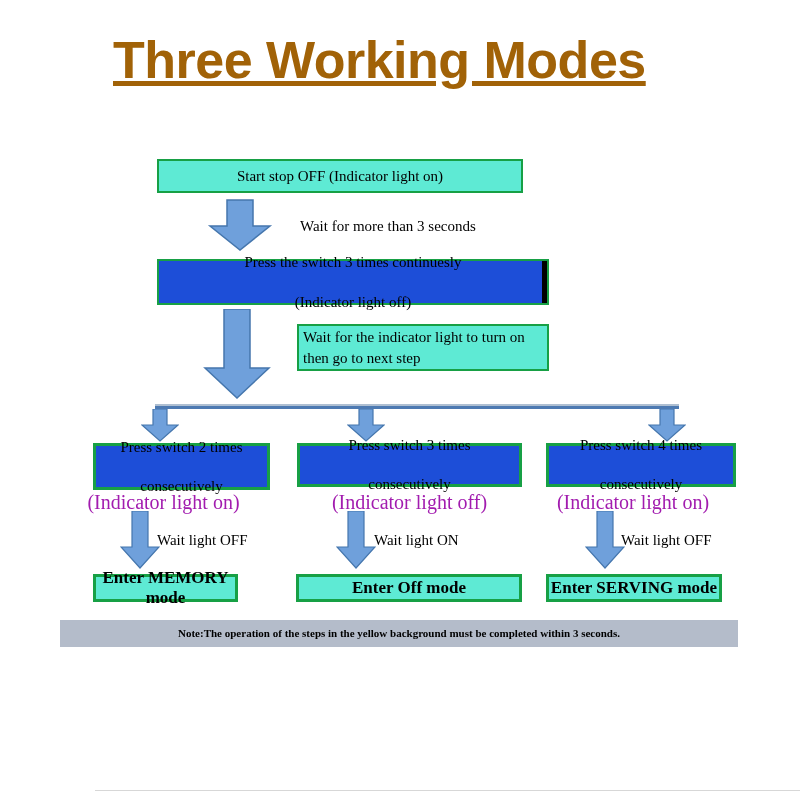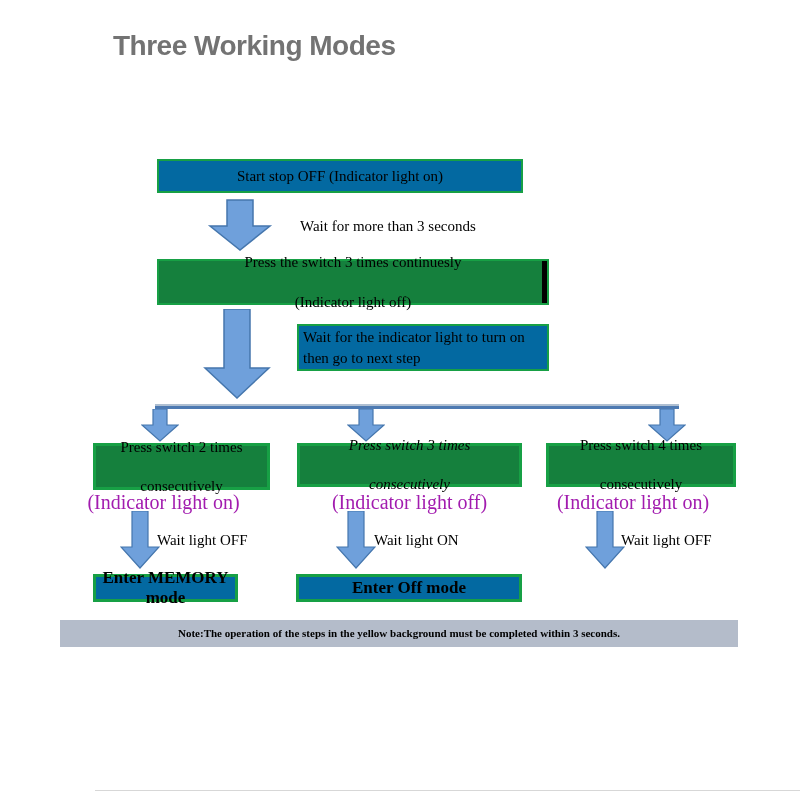--- a/index.html
+++ b/index.html
@@ -1,24 +1,24 @@
 <!DOCTYPE html>
 <html><head>
 <meta charset="utf-8">
 <style>
   html,body{margin:0;padding:0;background:#fff;}
   #canvas{position:relative;width:800px;height:800px;background:#fff;overflow:hidden;
           font-family:"Liberation Serif",serif;}
   .title{position:absolute;left:113px;top:30px;font-family:"Liberation Sans",sans-serif;
-         font-weight:700;font-size:28px;letter-spacing:-0.5px;color:#737373;white-space:nowrap;}
-  .box{position:absolute;border:2px solid #17a045;background:#0369a1;display:flex;
+         font-weight:700;font-size:52px;letter-spacing:-0.5px;color:#a16207;white-space:nowrap;text-decoration:underline;}
+  .box{position:absolute;border:2px solid #17a045;background:#5eead4;display:flex;
        align-items:center;justify-content:center;text-align:center;
        font-size:15px;color:#000;box-sizing:border-box;}
   .col{flex-direction:column;line-height:20px;}
-  .yellow{background:#15803d;gap:20px;}
+  .yellow{background:#1d4ed8;gap:20px;}
   .shadow-r{box-shadow:inset -5px 0 0 #000;}
   .bbox{border-width:3px;line-height:19px;}
   .resultbox{border-width:3px;font-weight:bold;font-size:17px;}
   .lbl{position:absolute;font-size:15px;color:#000;white-space:nowrap;font-family:Liberation Serif, serif;}
   .ind{position:absolute;font-size:20px;color:#a21caf;text-align:center;}
   .arrow{position:absolute;}
   .hline{position:absolute;left:155px;top:404px;width:524px;height:5px;
          background:linear-gradient(to bottom,#aebfd2 0 40%,#4d7ab2 40% 100%);}
   .note{position:absolute;left:60px;top:620px;width:678px;height:27px;background:#b4bcca;
         font-weight:bold;font-size:11px;line-height:27px;text-align:center;white-space:nowrap;}
@@ -63,21 +63,21 @@
     <polygon points="12,0 26,0 26,16 37,16 19,32 1,16 12,16" fill="#6fa0db" stroke="#4576ad" stroke-width="1.2"></polygon>
   </svg>
   <svg class="arrow" style="left:648px;top:409px;" width="38" height="33" viewBox="0 0 38 33">
     <polygon points="12,0 26,0 26,16 37,16 19,32 1,16 12,16" fill="#6fa0db" stroke="#4576ad" stroke-width="1.2"></polygon>
   </svg>
 
   <div class="box col yellow bbox" style="left:93px;top:443px;width:177px;height:47px;">
     <span>Press switch 2 times</span>
     <span>consecutively</span>
   </div>
-  <div class="box col yellow bbox" style="left:297px;top:443px;width:225px;height:44px;font-style:italic;">
+  <div class="box col yellow bbox" style="left:297px;top:443px;width:225px;height:44px;">
     <span>Press switch 3 times</span>
     <span>consecutively</span>
   </div>
   <div class="box col yellow bbox" style="left:546px;top:443px;width:190px;height:44px;">
     <span>Press switch 4 times</span>
     <span>consecutively</span>
   </div>
 
   <div class="ind" style="left:75px;top:491px;width:177px;">(Indicator light on)</div>
   <div class="ind" style="left:297px;top:491px;width:225px;">(Indicator light off)</div>
@@ -92,18 +92,19 @@
   <svg class="arrow" style="left:585px;top:511px;" width="40" height="58" viewBox="0 0 40 58">
     <polygon points="12,0 28,0 28,36 39,36 20,57 1,36 12,36" fill="#6fa0db" stroke="#4576ad" stroke-width="1.2"></polygon>
   </svg>
 
   <div class="lbl" style="left:157px;top:532px;">Wait light OFF</div>
   <div class="lbl" style="left:374px;top:532px;">Wait light ON</div>
   <div class="lbl" style="left:621px;top:532px;">Wait light OFF</div>
 
   <div class="box resultbox" style="left:93px;top:574px;width:145px;height:28px;">Enter MEMORY mode</div>
   <div class="box resultbox" style="left:296px;top:574px;width:226px;height:28px;">Enter Off mode</div>
+  <div class="box resultbox" style="left:546px;top:574px;width:176px;height:28px;">Enter SERVING mode</div>
 
   <div class="note">Note:The operation of the steps in the yellow background must be completed within 3 seconds.</div>
 
   <div class="bottomline"></div>
 
 </div>
 
 </body></html>

